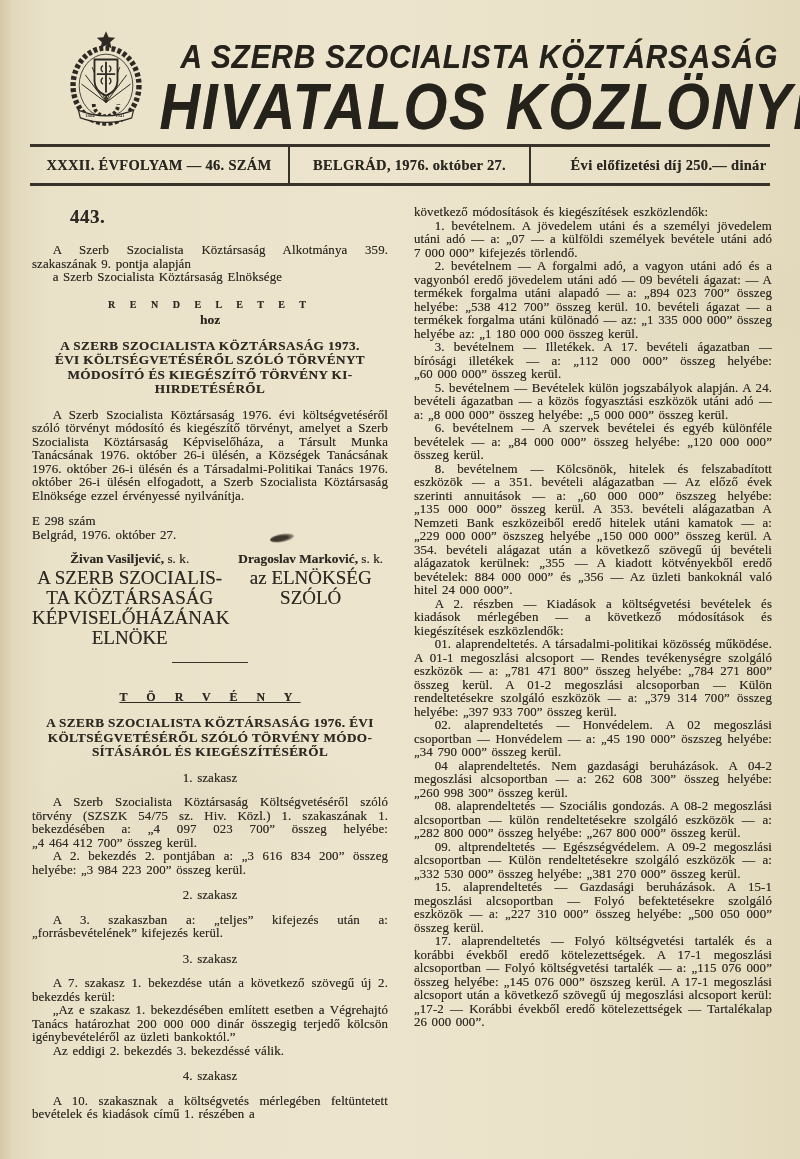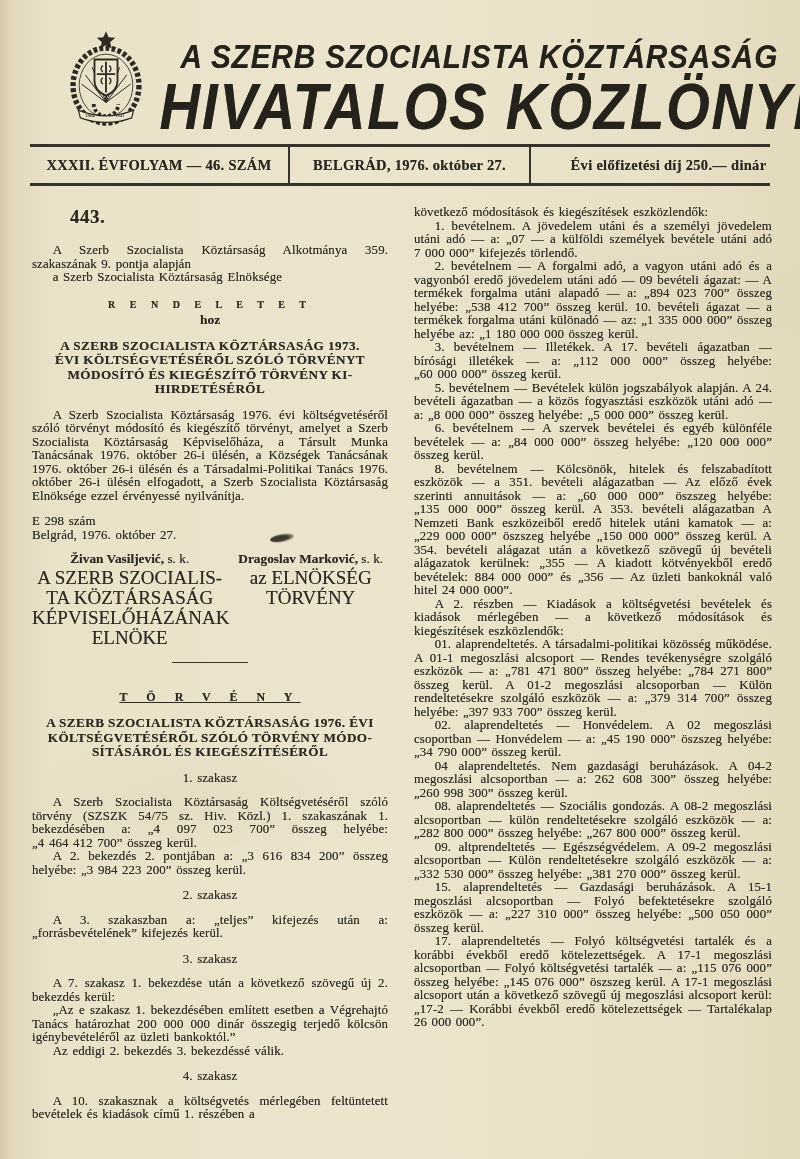--- a/index.html
+++ b/index.html
@@ -143,21 +143,21 @@
       <div class="sig-row">
         <div class="sig sig-left">
           <div class="sig-name"><b>Živan Vasiljević,</b><span> s. k.</span></div>
           <div class="sig-title">A SZERB SZOCIALIS-
 TA KÖZTÁRSASÁG
 KÉPVISELŐHÁZÁNAK
 ELNÖKE</div>
         </div>
         <div class="sig sig-right">
           <div class="sig-name"><b>Dragoslav Marković,</b><span> s. k.</span></div>
-          <div class="sig-title">az ELNÖKSÉG TÖRVÉNY</div>
+          <div class="sig-title">az ELNÖKSÉG SZÓLÓ</div>
         </div>
       </div>
 
       <div class="divider"></div>
 
       <div class="law-word">T Ö R V É N Y</div>
       <div class="title-block">A SZERB SZOCIALISTA KÖZTÁRSASÁG 1976. ÉVI
 KÖLTSÉGVETÉSÉRŐL SZÓLÓ TÖRVÉNY MÓDO-
 SÍTÁSÁRÓL ÉS KIEGÉSZÍTÉSÉRŐL</div>
 

